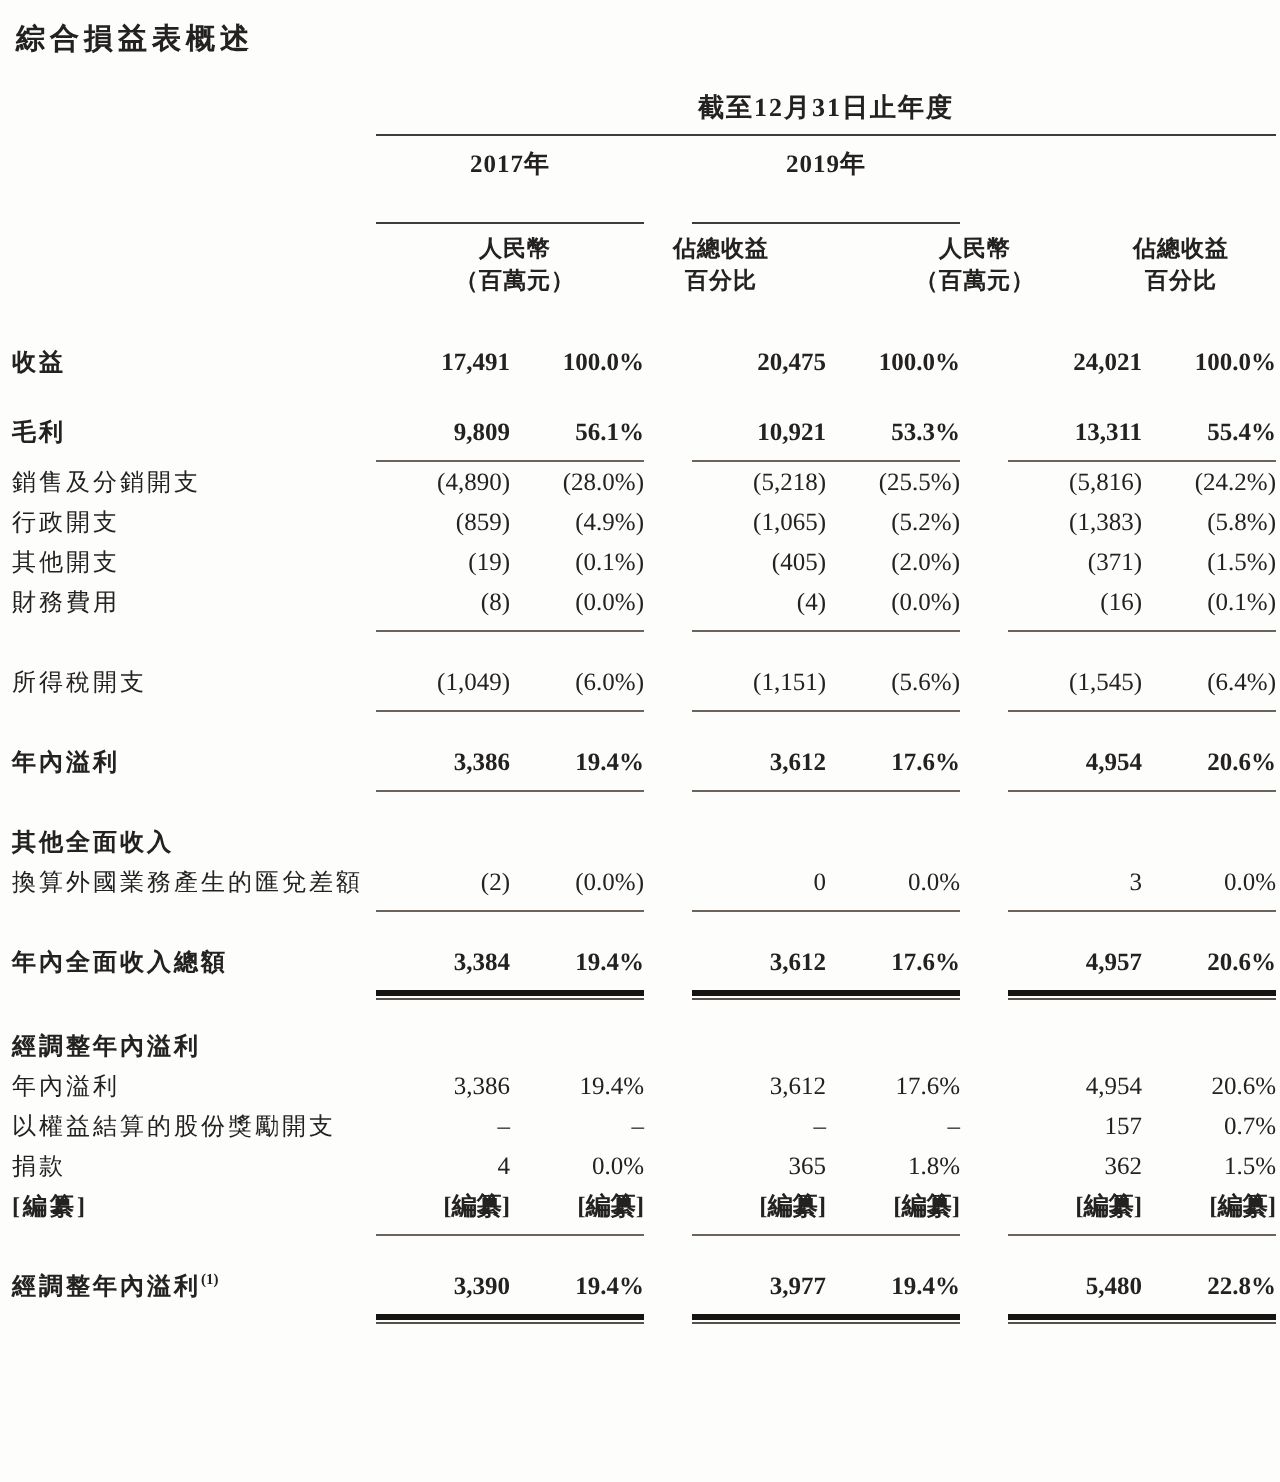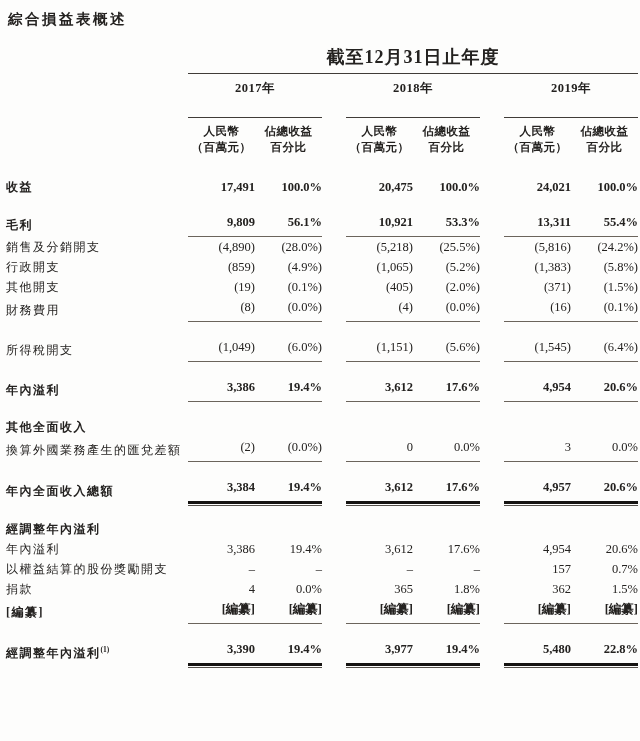--- a/index.html
+++ b/index.html
@@ -12,41 +12,41 @@
     overflow: hidden;
   }
   .page { width: 640px; height: 608px; padding: 10px 2px 0 6px; border-radius: 17px; }
   .title {
     margin: 0 0 0 2px;
     font-size: 14.5px; font-weight: 700; letter-spacing: 2.5px;
   }
   .fin-table { margin-top: 16px; }
 
   
-  .frow { display: flex; align-items: center; }
+  .frow { display: flex; align-items: flex-start; }
   .flabel { flex: 1 1 auto; letter-spacing: 1.5px; font-size: 12px; }
   .cell { flex: 0 0 67px; width: 67px; text-align: right; white-space: nowrap; }
   .cell.gl { margin-left: 24px; }
 
   
   .hrow-period { display: flex; }
   .hspacer { flex: 0 0 182px; }
   .period {
     width: 450px; text-align: center;
-    font-weight: 700; font-size: 18px; letter-spacing: 1px;
+    font-weight: 700; font-size: 13px; letter-spacing: 1px;
     padding-bottom: 4px; border-bottom: 1.2px solid #403c38;
   }
   .hrow-years { display: flex; margin-top: 6px; }
   .ygroup {
     flex: 0 0 134px; width: 134px; text-align: center;
     font-weight: 700; font-size: 12.5px; letter-spacing: 0.5px;
     padding-bottom: 20px; border-bottom: 1.2px solid #403c38;
   }
   .ygroup.gl { margin-left: 24px; }
-  .hrow-sub { display: flex; margin-top: 6px; line-height: 15px; }
+  .hrow-sub { display: flex; margin-top: 6px; line-height: 15px; gap: 36px; }
   .hrow-sub2 { margin-top: 1px; line-height: 15px; }
   .hrow-sub .cell { text-align: center; font-weight: 700; font-size: 11.5px; letter-spacing: 0.5px; }
 
   
   .tbody { margin-top: 22px; font-size: 12.5px; }
   .trow { line-height: 20px; }
   .trow.gap { margin-top: 15px; }
   .trow.bold, .trow.bold .flabel { font-weight: 700; }
   .trow .cell { padding-bottom: 0; }
   .trow.rule-single .cell { border-bottom: 1.3px solid #6b645c; padding-bottom: 4px; }
@@ -65,21 +65,20 @@
 
   <div class="fin-table">
     <div>
       <div class="hrow-period">
         <div class="hspacer"></div>
         <div class="period">截至12月31日止年度</div>
       </div>
       <div class="hrow-years">
           <div class="hspacer"></div>
           <div class="ygroup">2017年</div>
-          <div class="ygroup gl">2018年</div>
           <div class="ygroup gl">2019年</div>
         </div>
       <div class="hrow-sub">
           <div class="hspacer"></div>
           <div class="cell">人民幣</div>
           <div class="cell">佔總收益</div>
           <div class="cell gl">人民幣</div>
           <div class="cell">佔總收益</div>
           <div class="cell gl">人民幣</div>
           <div class="cell">佔總收益</div>

